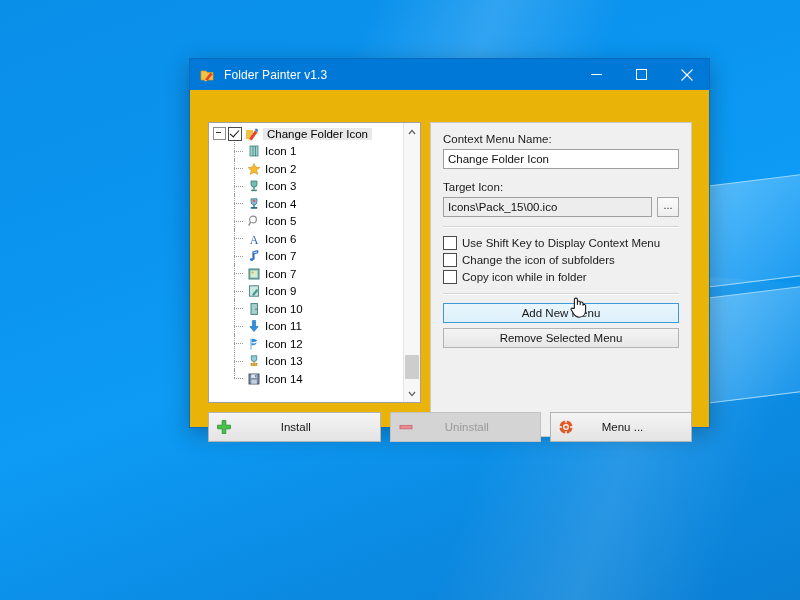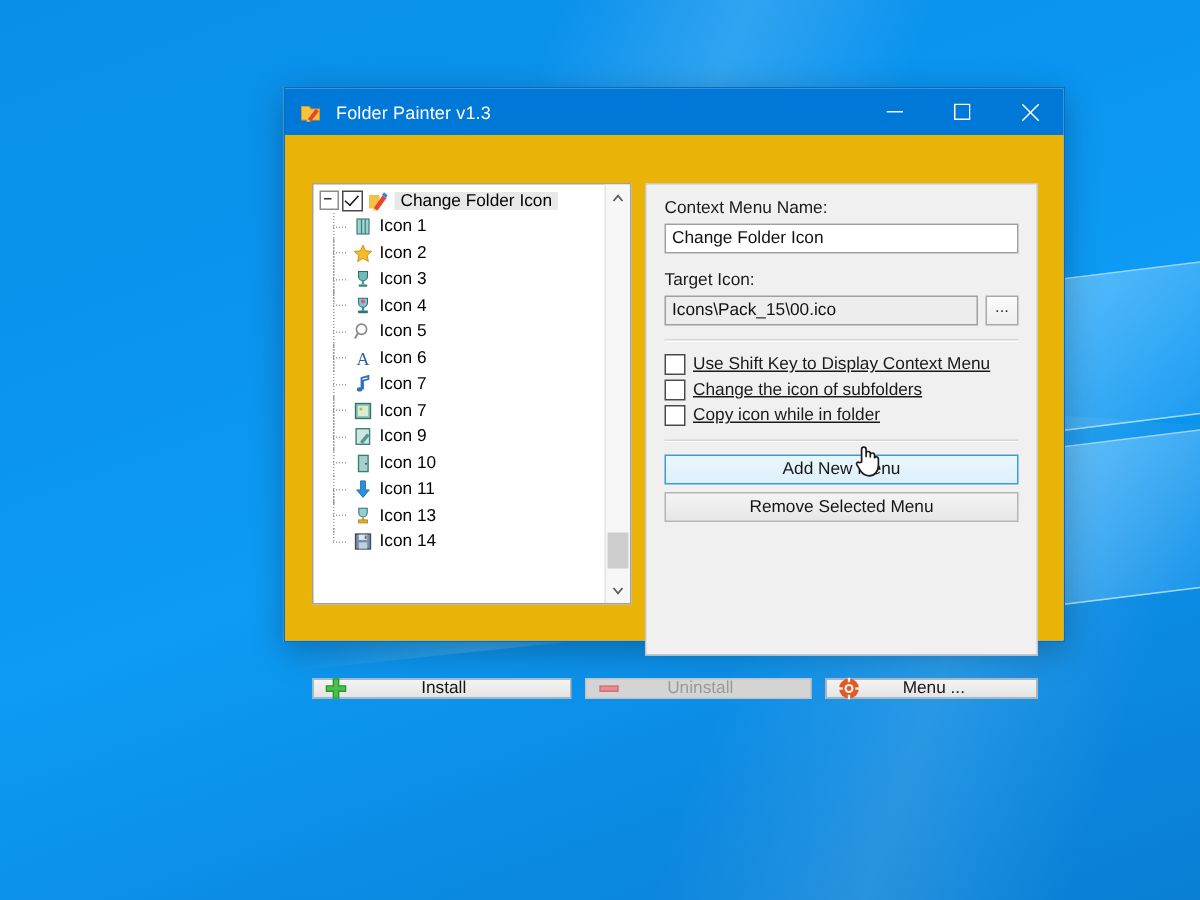--- a/index.html
+++ b/index.html
@@ -137,21 +137,21 @@
     position: relative;
     overflow: hidden;
     padding-top: 2px;
   }
   .tree-row {
     height: 17.5px;
     display: flex;
     align-items: center;
     font-size: 11.5px;
     color: #000;
-    padding-left: 4px;
+    padding-left: 16px;
     white-space: nowrap;
     position: relative;
   }
   .tree-row.root { padding-left: 4px; }
   .tree-row .expander {
     width: 11px;
     height: 11px;
     border: 1px solid #8c8c8c;
     background: #fff;
     position: relative;
@@ -307,21 +307,20 @@
     background: #d5d5d5;
     border-bottom: 1px solid #fdfdfd;
     margin: 9px 0 8px 0;
   }
   .chk-row {
     display: flex;
     align-items: center;
     font-size: 11.5px;
     color: #1a1a1a;
     margin-bottom: 3px;
-    text-decoration: underline;
   }
   .chk-box {
     width: 12px;
     height: 12px;
     border: 1px solid #4a4a4a;
     background: #fff;
     margin-right: 5px;
     flex: 0 0 auto;
   }
   .action-btn {
@@ -347,30 +346,29 @@
   
   #bottom-bar {
     position: absolute;
     left: 18px;
     top: 322px;
     width: 484px;
     display: flex;
     gap: 9px;
   }
   .bottom-btn {
-    height: 14px;
+    height: 30px;
     border: 1px solid #b4b4b4;
     background: linear-gradient(#f4f4f4, #e4e4e4);
     display: flex;
     align-items: center;
     font-size: 11.5px;
     color: #161616;
     position: relative;
     box-sizing: border-box;
-    margin-top: 40px;
   }
   .bottom-btn .bicon {
     width: 16px;
     height: 16px;
     margin-left: 7px;
     flex: 0 0 auto;
   }
   .bottom-btn .blabel {
     flex: 1 1 auto;
     text-align: center;
@@ -576,20 +574,31 @@
         <div class="tree-row">
           <div class="child-indent"></div>
           <div class="ticon">
             <svg width="14" height="14" viewBox="0 0 14 14">
                 <path d="M5.4 1.6 h3.2 v6 h2.6 L7 12.6 L2.8 7.6 h2.6 Z" fill="#2f8fdd" stroke="#1a6cb0" stroke-width="0.6"></path>
               </svg>
           </div>
           <span class="row-label">Icon 11</span>
         </div>
 
+        <div class="tree-row">
+          <div class="child-indent"></div>
+          <div class="ticon">
+            <svg width="14" height="14" viewBox="0 0 14 14">
+                <line x1="4" y1="1.6" x2="4" y2="12.4" stroke="#8fbfe0" stroke-width="1.4"></line>
+                <path d="M4.6 2 q3.4 -0.6 5.6 1.4 q-2.4 2.4 -5.6 1.6 Z" fill="#2f8fdd"></path>
+                <path d="M4.6 6 q3 1 5.2 -0.4 q-1 3 -5.2 2.6 Z" fill="#2f8fdd"></path>
+              </svg>
+          </div>
+          <span class="row-label">Icon 12</span>
+        </div>
 
         <div class="tree-row">
           <div class="child-indent"></div>
           <div class="ticon">
             <svg width="14" height="14" viewBox="0 0 14 14">
                 <path d="M4.2 1.8 h5.6 v3 a2.8 2.8 0 0 1 -5.6 0 Z" fill="#8fcfd8" stroke="#33707a" stroke-width="0.7"></path>
                 <rect x="6.3" y="7.4" width="1.4" height="2.2" fill="#d89a2a"></rect>
                 <rect x="4" y="9.6" width="6" height="2" fill="#e8ae3c" stroke="#b1801f" stroke-width="0.6"></rect>
               </svg>
           </div>

